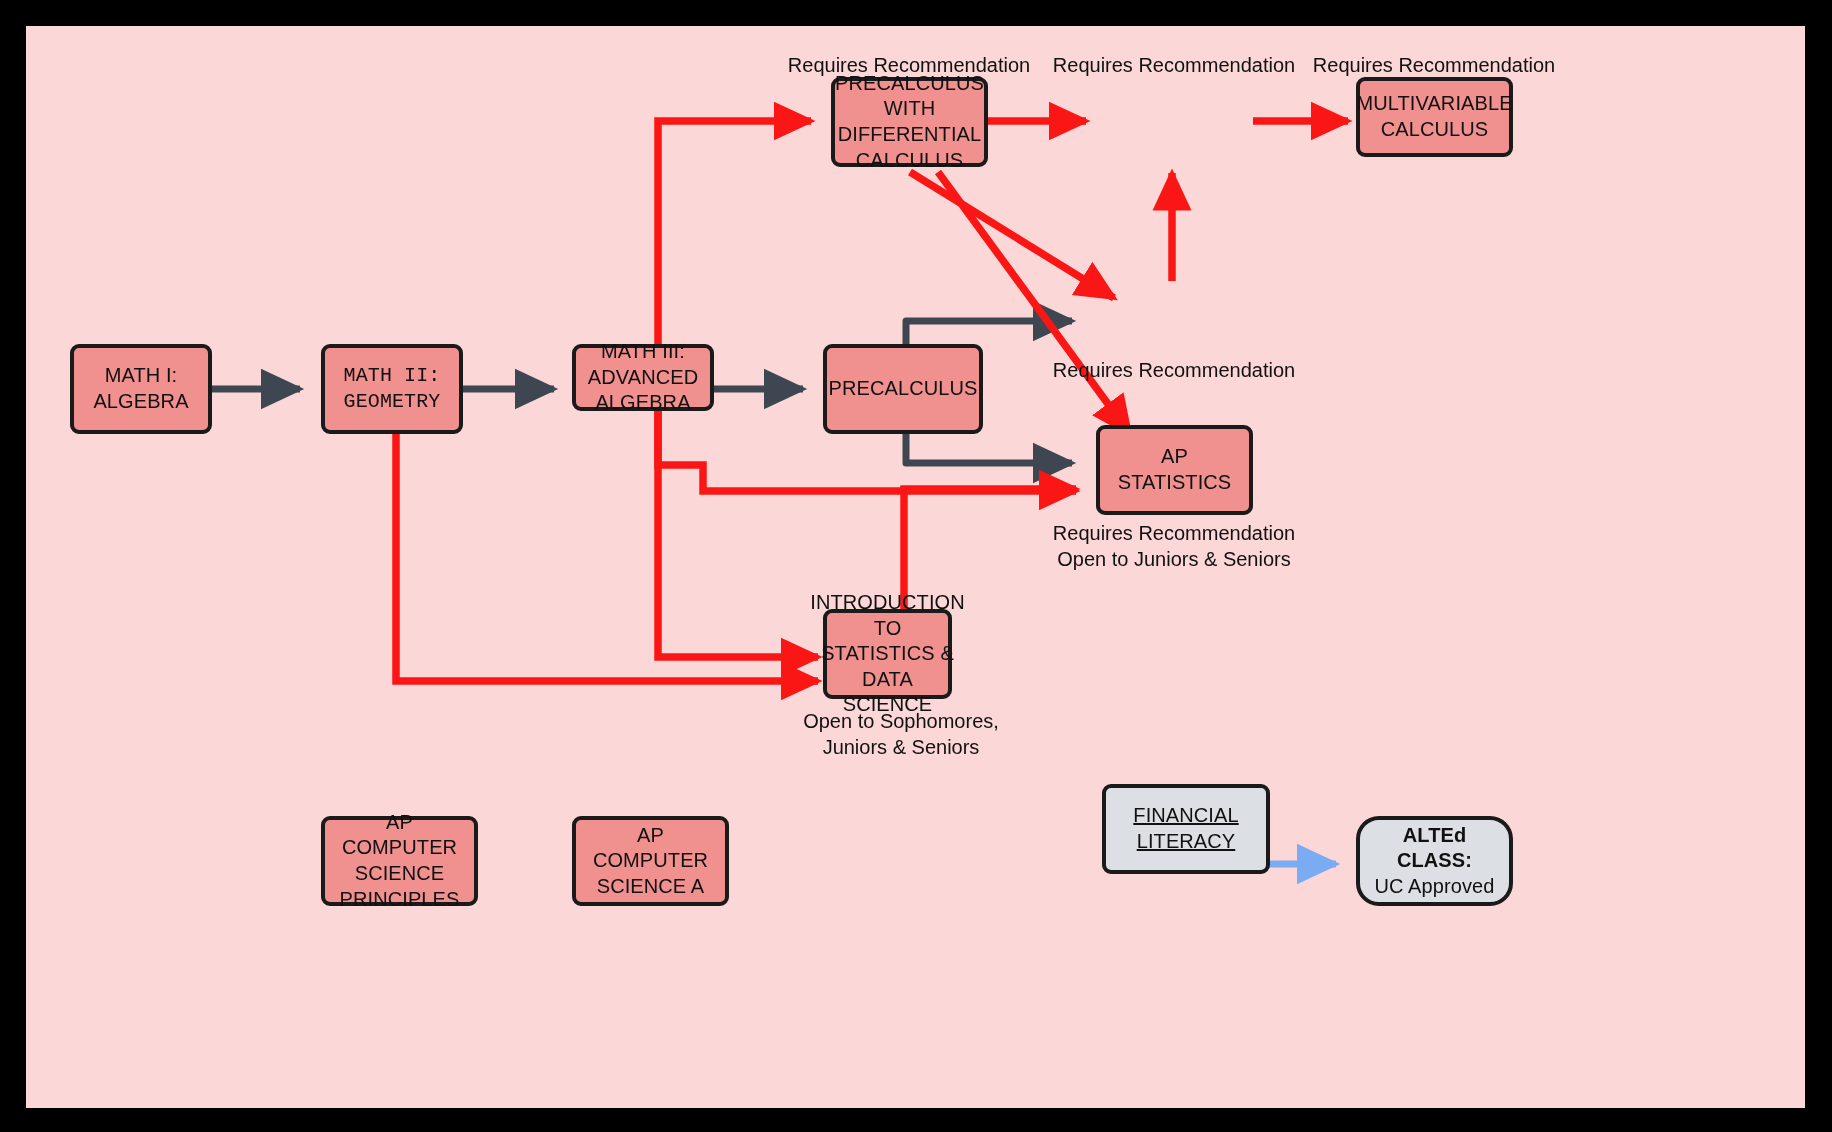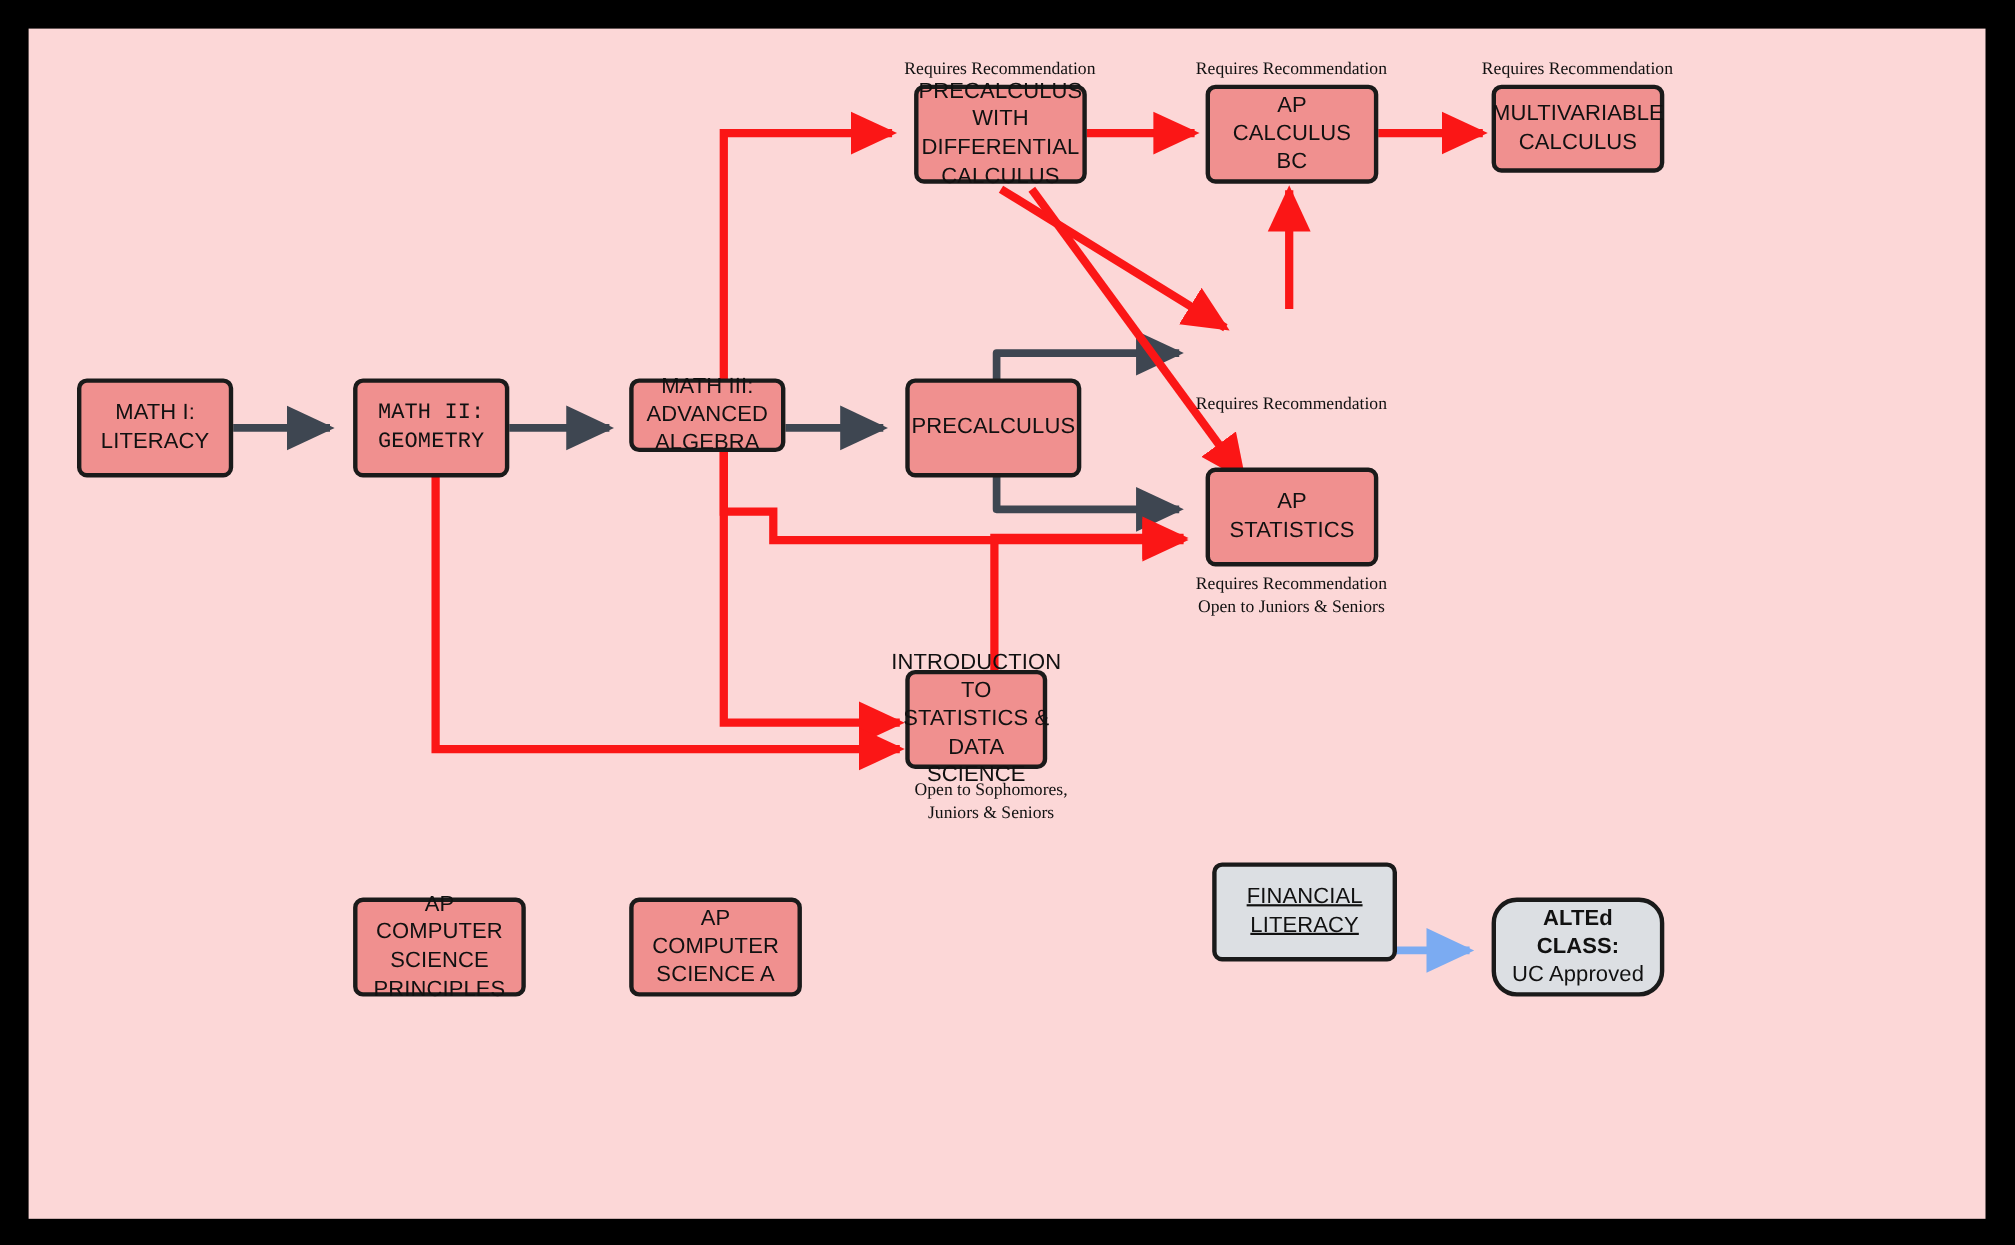--- a/index.html
+++ b/index.html
@@ -55,27 +55,26 @@
   }
   .node.gray {
     background: #dcdfe3;
   }
   .node .label {
     padding: 0 6px;
     white-space: pre-line;
   }
   .note {
     position: absolute;
-    font-size: 16px;
+    font-size: 20px;
     color: #111111;
     text-align: center;
     line-height: 1.32;
     white-space: pre-line;
     z-index: 6;
-    font-family: Liberation Serif, serif;
   }
   .alted-strong { font-weight: bold; }
 </style>
 </head>
 <body>
 
 <div id="frame">
   <div id="canvas">
 
     <svg id="edges" viewBox="0 0 1779 1082" xmlns="http://www.w3.org/2000/svg">
@@ -112,21 +111,21 @@
         <path d="M 878,586 L 878,463 L 1050,463"></path>
       </g>
 
       <g fill="none" stroke="#7babf2" stroke-width="7" stroke-linecap="butt" marker-end="url(#arrBlue)">
         <path d="M 1228,838 L 1310,838"></path>
       </g>
     </svg>
 
     <div class="node" style="left:44px; top:318px; width:142px; height:90px;">
       <span class="label">MATH I:
-LITERACY</span>
+ALGEBRA</span>
     </div>
 
     <div class="node" style="left:295px; top:318px; width:142px; height:90px;font-family:Liberation Mono, monospace;">
       <span class="label">MATH II:
 GEOMETRY</span>
     </div>
 
     <div class="node" style="left:546px; top:318px; width:142px; height:67px;">
       <span class="label">MATH III:
 ADVANCED
@@ -136,23 +135,20 @@
     <div class="node" style="left:797px; top:318px; width:160px; height:90px;">
       <span class="label">PRECALCULUS</span>
     </div>
 
     <div class="node" style="left:805px; top:51px; width:157px; height:90px;">
       <span class="label">PRECALCULUS
 WITH DIFFERENTIAL
 CALCULUS</span>
     </div>
 
-    <div class="node" style="left:1070px; top:51px; width:157px; height:90px;">
-      <span class="label">AP CALCULUS BC</span>
-    </div>
 
     <div class="node" style="left:1330px; top:51px; width:157px; height:80px;">
       <span class="label">MULTIVARIABLE
 CALCULUS</span>
     </div>
 
 
     <div class="node" style="left:1070px; top:399px; width:157px; height:90px;">
       <span class="label">AP STATISTICS</span>
     </div>

